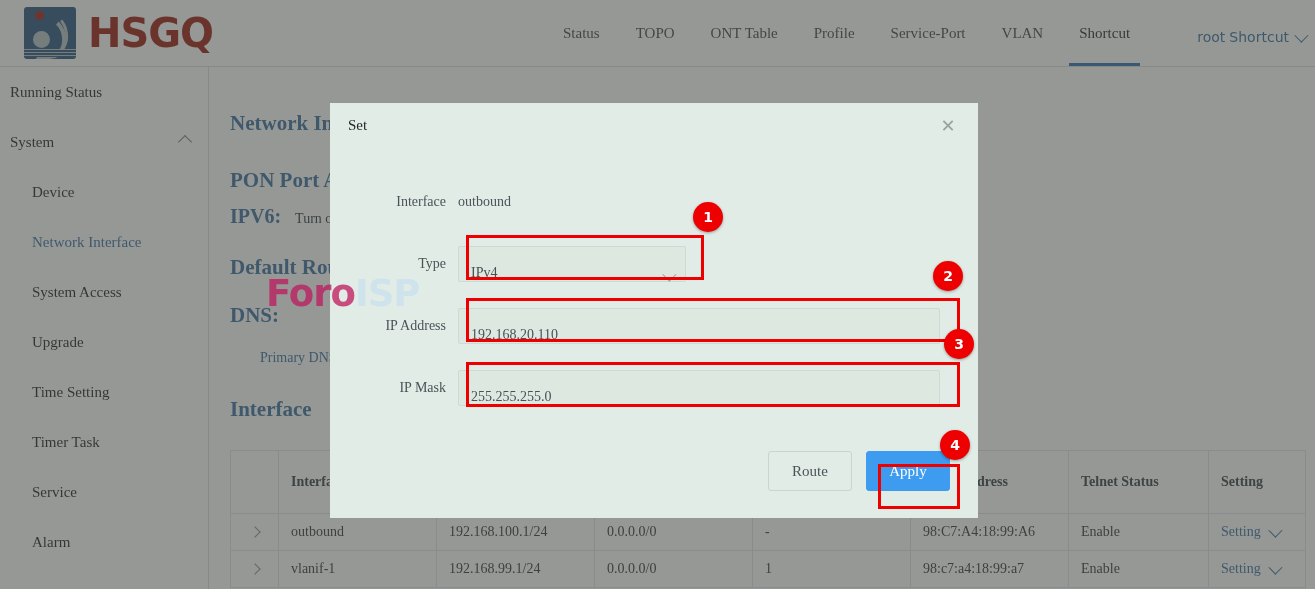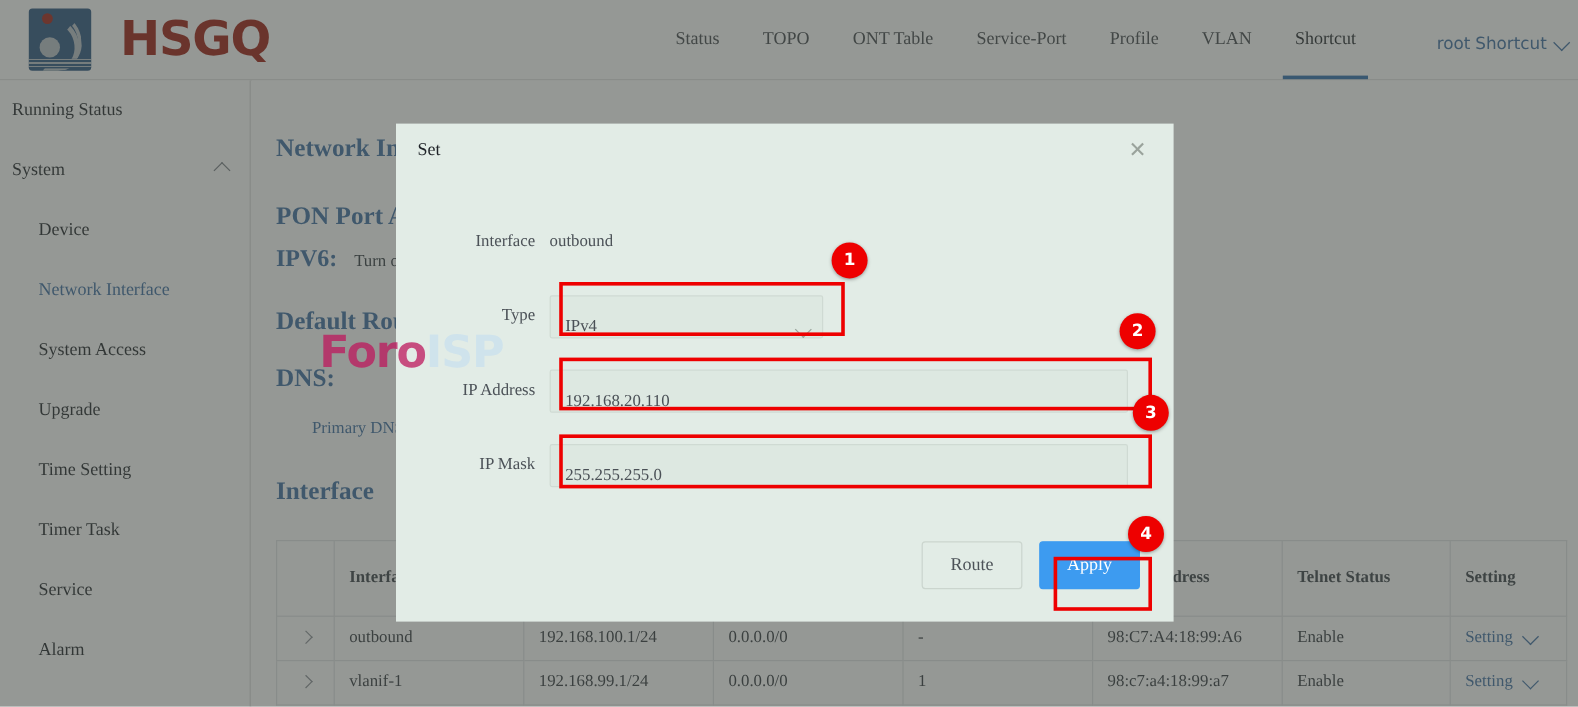--- a/index.html
+++ b/index.html
@@ -81,21 +81,21 @@
   .logo-mark .lines {
     position: absolute;
     left: 0; bottom: 2px;
     width: 52px; height: 8px;
     background: repeating-linear-gradient(
       to bottom,
       #b9c2c9 0, #b9c2c9 1px,
       #2b5480 1px, #2b5480 3px);
   }
   .logo-text {
-    margin-left: 24px;
+    margin-left: 12px;
     font-family: "DejaVu Sans", sans-serif;
     font-size: 40px;
     font-weight: bold;
     letter-spacing: -1px;
     color: #9d1c11;
   }
 
   .topnav {
     position: absolute;
     left: 545px; top: 0;
@@ -427,22 +427,22 @@
         <span class="ball"></span>
         <span class="lines"></span>
       </div>
       <div class="logo-text">HSGQ</div>
     </div>
 
     <div class="topnav">
       <div class="nav-item">Status</div>
       <div class="nav-item">TOPO</div>
       <div class="nav-item">ONT Table</div>
+      <div class="nav-item">Profile</div>
       <div class="nav-item">Service-Port</div>
-      <div class="nav-item">Profile</div>
       <div class="nav-item">VLAN</div>
       <div class="nav-item active">Shortcut</div>
     </div>
 
     <div class="top-right">
       <div class="acct">
         <span>root</span>
       </div>
       <div class="shortcut">
         <span>Shortcut</span>

